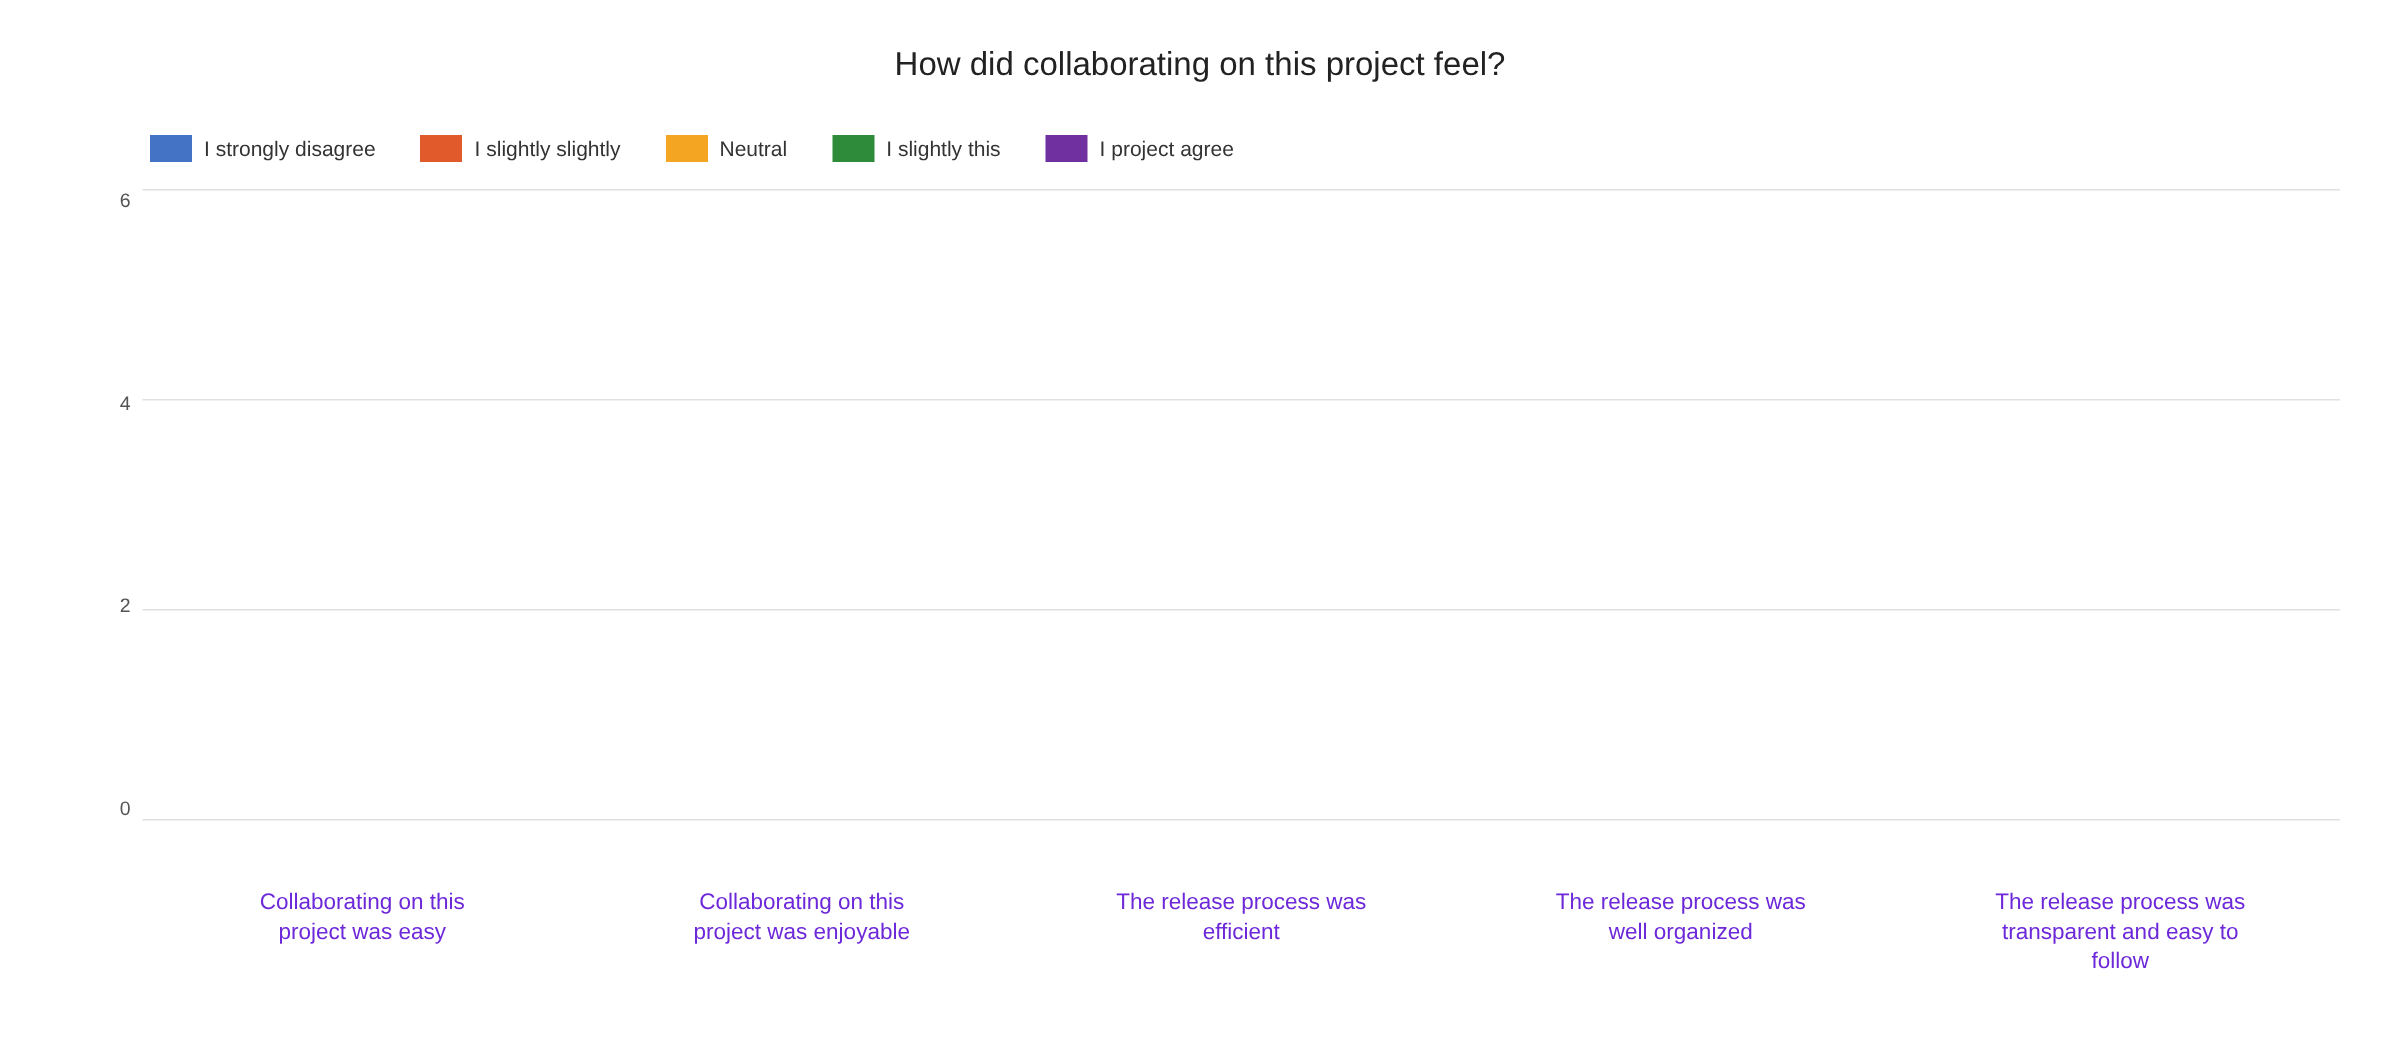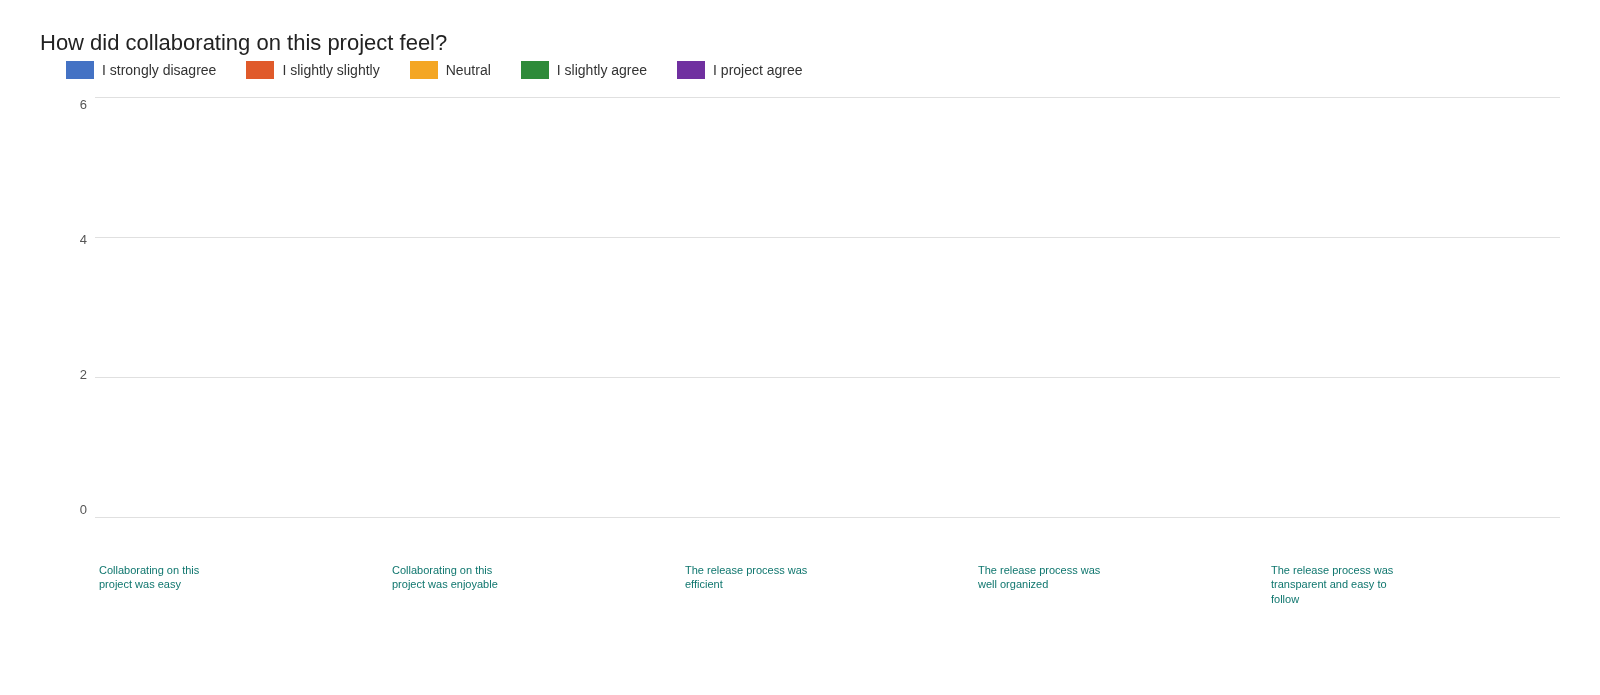--- a/index.html
+++ b/index.html
@@ -8,33 +8,34 @@
       font-family: Arial, sans-serif;
       width: 1600px;
       height: 695px;
       overflow: hidden;
       padding: 30px 40px 20px 40px;
     }
     h2 {
       font-size: 22px;
       font-weight: normal;
       color: #222;
-      margin-bottom: 5px;
+      margin-bottom: 34px;
+      text-align: center;
     }
     .chart-container {
       position: relative;
       width: 100%;
       height: 580px;
     }
     .legend {
       display: flex;
       align-items: center;
       gap: 30px;
       margin-bottom: 18px;
-      margin-left: 26px;
+      margin-left: 60px;
     }
     .legend-item {
       display: flex;
       align-items: center;
       gap: 8px;
       font-size: 14px;
       color: #333;
     }
     .legend-color {
       width: 28px;
@@ -99,22 +100,23 @@
       border-radius: 1px 1px 0 0;
     }
     .x-labels {
       display: flex;
       justify-content: space-around;
       margin-left: 55px;
       margin-top: 6px;
     }
     .x-label {
       flex: 1;
-      font-size: 11px;
-      color: #0f766e;
+      text-align: center;
+      font-size: 15px;
+      color: #6d28d9;
       line-height: 1.3;
       padding: 0 4px;
     }
   </style>
 </head>
 <body>
 
 <h2>How did collaborating on this project feel?</h2>
 
 <div class="chart-container">
@@ -127,21 +129,21 @@
       <div class="legend-item">
         <span class="legend-color" style="background:#e05a2b"></span>
         <span>I slightly slightly</span>
       </div>
       <div class="legend-item">
         <span class="legend-color" style="background:#f4a623"></span>
         <span>Neutral</span>
       </div>
       <div class="legend-item">
         <span class="legend-color" style="background:#2e8b3a"></span>
-        <span>I slightly agree</span>
+        <span>I slightly this</span>
       </div>
       <div class="legend-item">
         <span class="legend-color" style="background:#7030a0"></span>
         <span>I project agree</span>
       </div>
     </div>
 
   <div class="chart-area">
 
     <div class="y-axis" id="y-axis-container">

